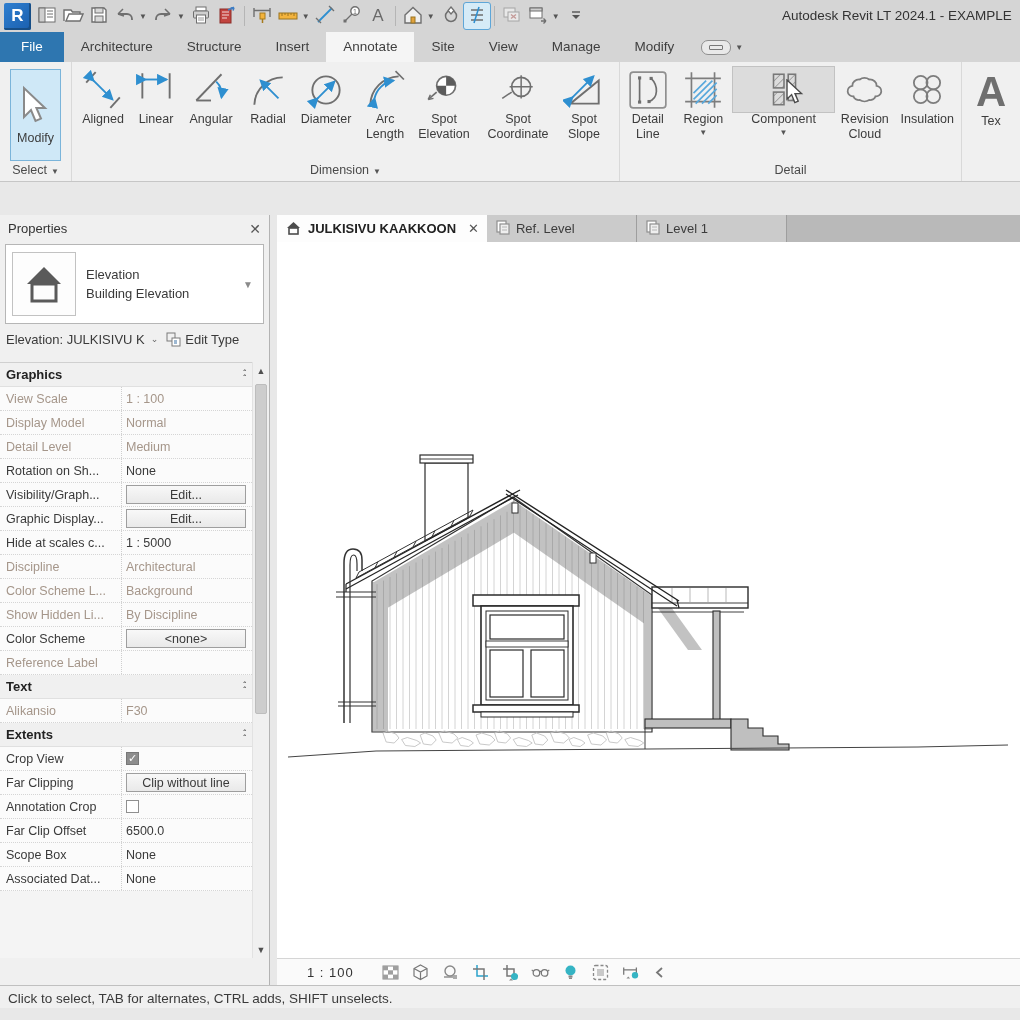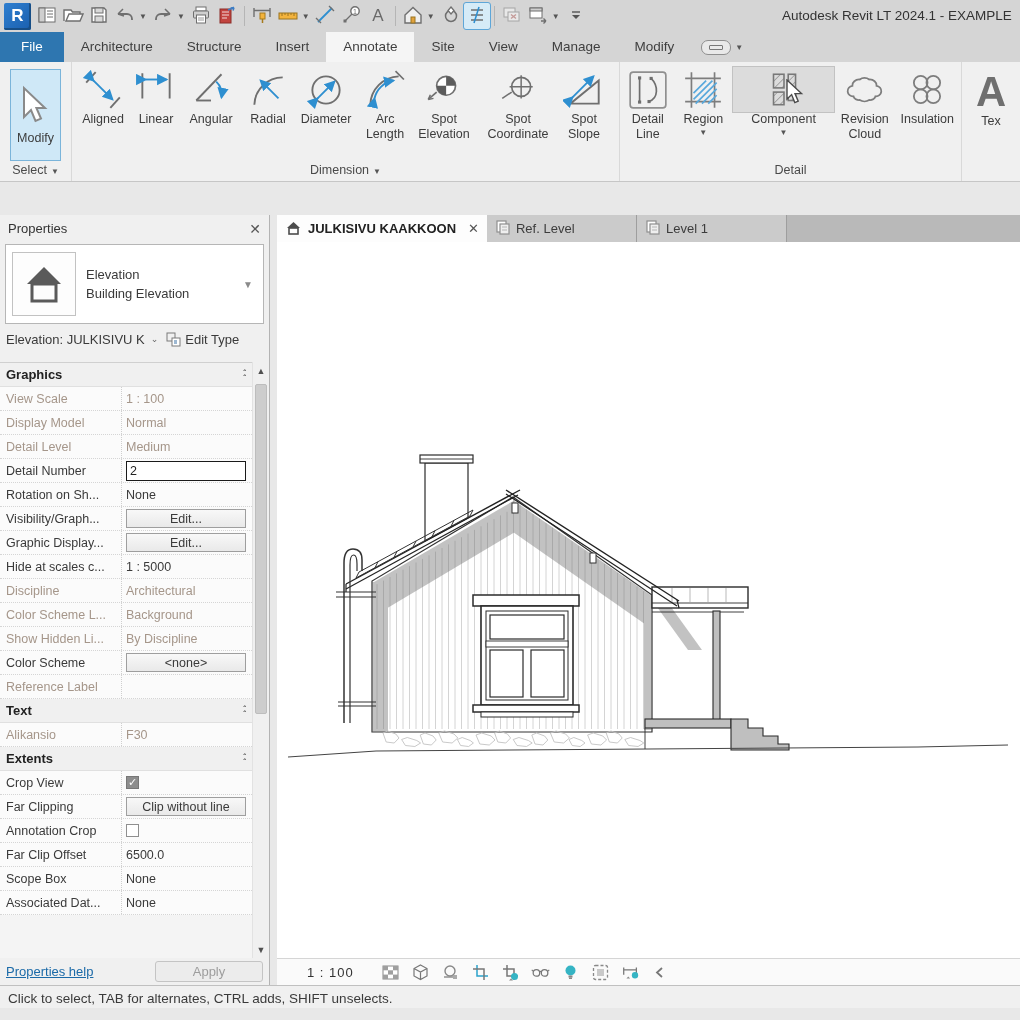--- a/index.html
+++ b/index.html
@@ -531,26 +531,20 @@
           <span class="ro">Normal</span>
         </div>
       </div>
       <div class="prow">
         <div class="plabel ro">Detail Level</div>
         <div class="pvalue">
           <span class="ro">Medium</span>
         </div>
       </div>
       <div class="prow">
-        <div class="plabel ed">Detail Number</div>
-        <div class="pvalue">
-          <div class="pinput">2</div>
-        </div>
-      </div>
-      <div class="prow">
         <div class="plabel ed">Rotation on Sh...</div>
         <div class="pvalue">
           <span class="ed">None</span>
         </div>
       </div>
       <div class="prow">
         <div class="plabel ed">Visibility/Graph...</div>
         <div class="pvalue">
           <div class="pbtn">Edit...</div>
         </div>
@@ -647,24 +641,20 @@
         <div class="plabel ed">Associated Dat...</div>
         <div class="pvalue">
           <span class="ed">None</span>
         </div>
       </div>
     </div>
   <div id="pscroll">
     <div class="sbtn">▲</div>
     <div id="sthumb"></div>
     <div class="sbtn" id="sdown">▼</div>
-  </div>
-  <div id="props-footer">
-    <span id="props-help">Properties help</span>
-    <span id="apply-btn">Apply</span>
   </div>
 </div>
 
 <div id="canvas-wrap">
   <div id="viewtabs">
       <div class="vtab active">
         <span><svg width="17" height="15" viewBox="0 0 17 15">
             <polygon points="2,8 8.5,2 15,8" fill="#4c4c4c"></polygon>
             <rect x="4" y="8" width="9" height="6" fill="none" stroke="#4c4c4c" stroke-width="1.6"></rect>
           </svg></span>

